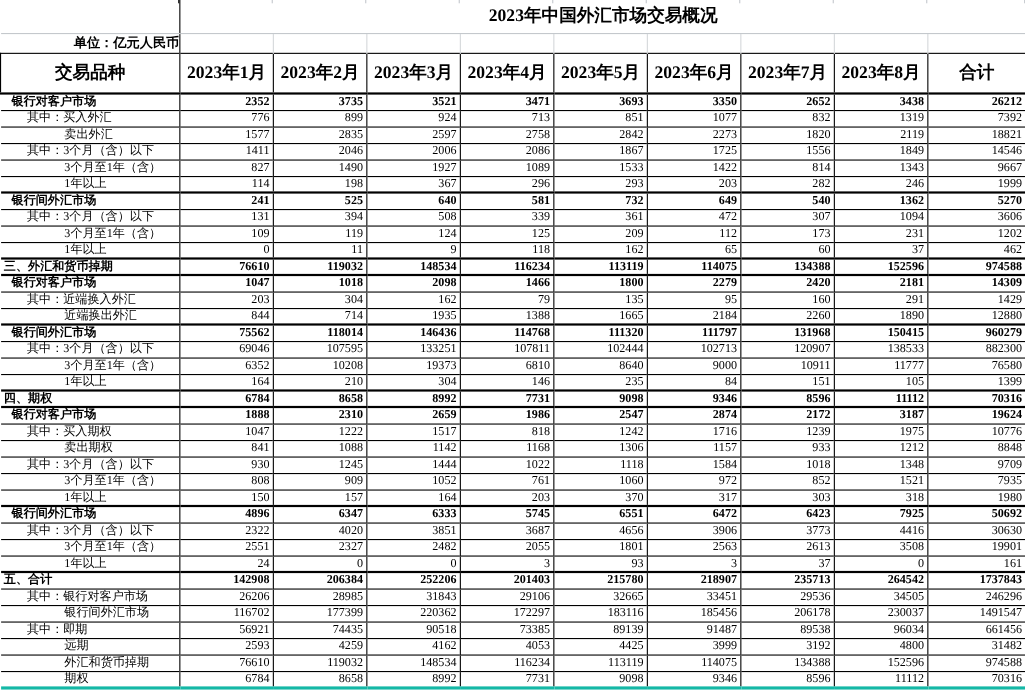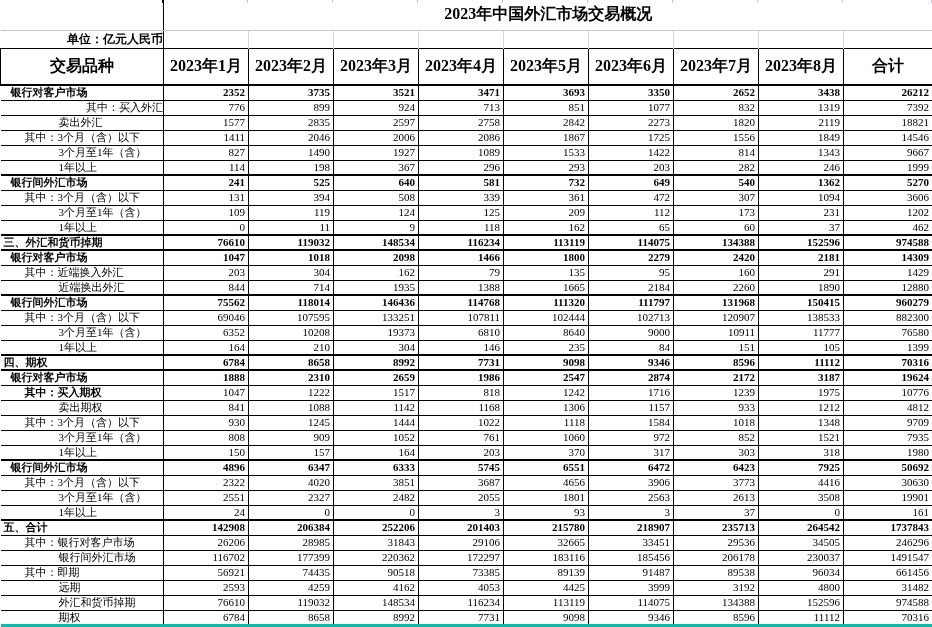--- a/index.html
+++ b/index.html
@@ -98,21 +98,21 @@
           <td class="num">3735</td>
           <td class="num">3521</td>
           <td class="num">3471</td>
           <td class="num">3693</td>
           <td class="num">3350</td>
           <td class="num">2652</td>
           <td class="num">3438</td>
           <td class="num">26212</td>
         </tr>
         <tr>
-          <td class="lbl" style="padding-left: 24px; text-align: right;">其中：买入外汇</td>
+          <td class="lbl" style="padding-left: 24px;">其中：买入外汇</td>
           <td class="num">776</td>
           <td class="num">899</td>
           <td class="num">924</td>
           <td class="num">713</td>
           <td class="num">851</td>
           <td class="num">1077</td>
           <td class="num">832</td>
           <td class="num">1319</td>
           <td class="num">7392</td>
         </tr>
@@ -326,42 +326,42 @@
           <td class="num">2310</td>
           <td class="num">2659</td>
           <td class="num">1986</td>
           <td class="num">2547</td>
           <td class="num">2874</td>
           <td class="num">2172</td>
           <td class="num">3187</td>
           <td class="num">19624</td>
         </tr>
         <tr>
-          <td class="lbl" style="padding-left: 24px; font-weight: bold;">其中：买入期权</td>
+          <td class="lbl" style="padding-left: 24px;">其中：买入期权</td>
           <td class="num">1047</td>
           <td class="num">1222</td>
           <td class="num">1517</td>
           <td class="num">818</td>
           <td class="num">1242</td>
           <td class="num">1716</td>
           <td class="num">1239</td>
           <td class="num">1975</td>
           <td class="num">10776</td>
         </tr>
         <tr>
           <td class="lbl" style="padding-left: 58px;">卖出期权</td>
           <td class="num">841</td>
           <td class="num">1088</td>
           <td class="num">1142</td>
           <td class="num">1168</td>
           <td class="num">1306</td>
           <td class="num">1157</td>
           <td class="num">933</td>
           <td class="num">1212</td>
-          <td class="num">4812</td>
+          <td class="num">8848</td>
         </tr>
         <tr>
           <td class="lbl" style="padding-left: 24px;">其中：3个月（含）以下</td>
           <td class="num">930</td>
           <td class="num">1245</td>
           <td class="num">1444</td>
           <td class="num">1022</td>
           <td class="num">1118</td>
           <td class="num">1584</td>
           <td class="num">1018</td>

